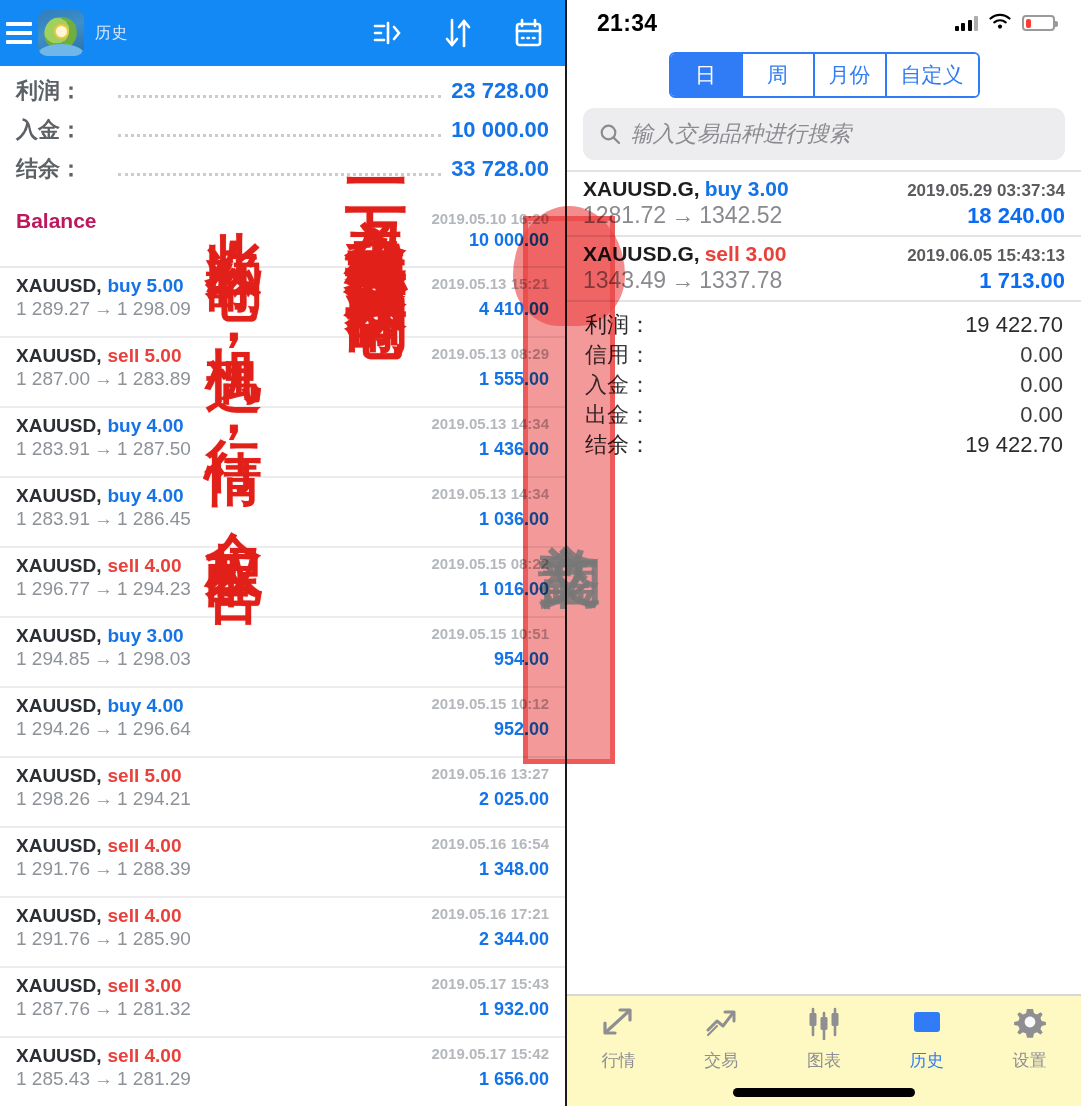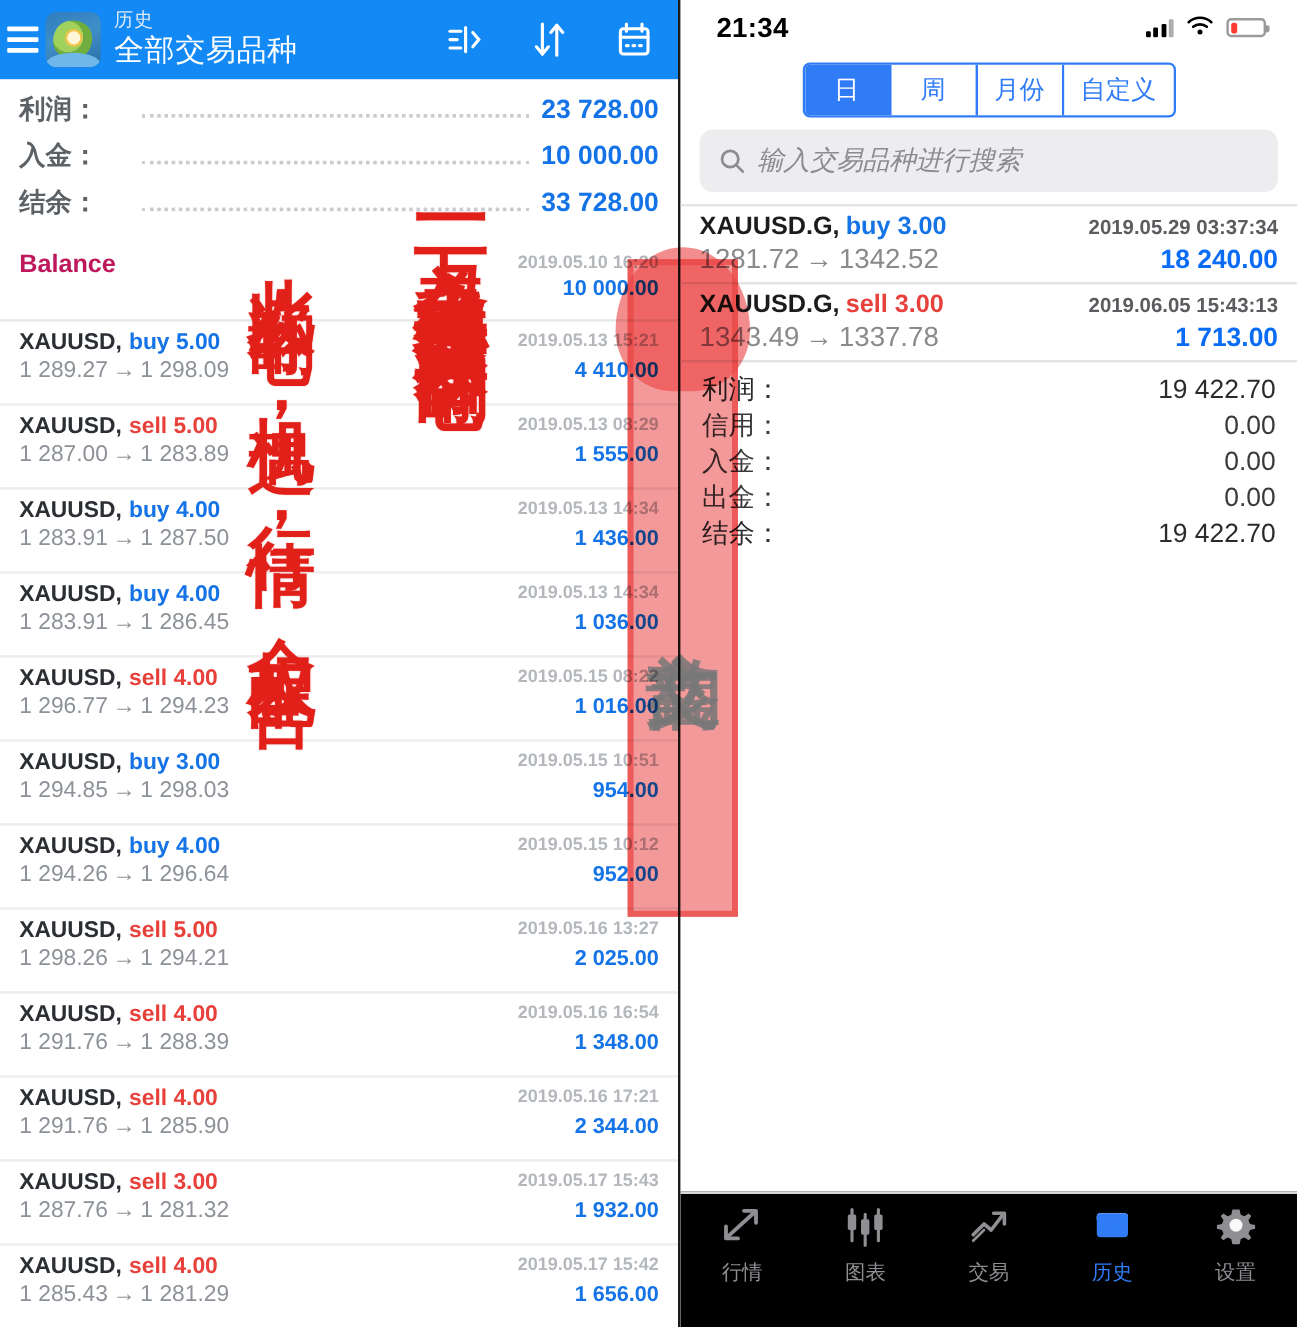--- a/index.html
+++ b/index.html
@@ -152,21 +152,21 @@
   .ios-summary { padding: 8px 18px 0 18px; }
   .ios-sum-row { display: flex; align-items: baseline; height: 30px; }
   .ios-sum-label { font-size: 22px; color: #3a3a3c; }
   .ios-sum-val { margin-left: auto; font-size: 22px; color: #3a3a3c; font-weight: 500; }
   .ios-sum-row.strong .ios-sum-label,
   .ios-sum-row.strong .ios-sum-val { color: #2b2b2d; }
 
   .ios-spacer { flex: 1 1 auto; }
 
   .tabbar {
-    border-top: 2px solid #d7d7d9; background: #000000;
+    border-top: 2px solid #d7d7d9; background: #fef9c3;
     padding: 8px 0 0 0; flex: 0 0 auto;
   }
   .tabs { display: flex; }
   .tab { flex: 1 1 0; display: flex; flex-direction: column; align-items: center; gap: 5px; }
   .tab-label { font-size: 17px; color: #8e8e93; }
   .tab.active .tab-label { color: #2f7cf6; }
   .home-ind {
     width: 182px; height: 9px; background: #000; border-radius: 6px;
     margin: 16px auto 9px auto;
   }
@@ -209,21 +209,20 @@
           <i></i>
           <i></i>
         </div>
       <div class="app-logo">
         <span class="leaf"></span>
           <span class="coin"></span>
           <span class="wave"></span>
       </div>
       <div class="lp-titles">
         <div class="lp-title-small">历史</div>
-        <div class="lp-title-big">全部交易品种</div>
       </div>
       <div class="lp-actions">
         <span>
           <svg width="34" height="30" viewBox="0 0 34 30">
             <g fill="none" stroke="#fff" stroke-width="2.6" stroke-linecap="round">
               <path d="M5 8 h9"></path>
                 <path d="M5 15 h6"></path>
                 <path d="M5 22 h9"></path>
               <path d="M18 5 v20"></path>
                 <path d="M24 9 l5 6 -5 6"></path>
@@ -528,46 +527,46 @@
                   <path d="M22 6 h10 v10"></path>
                   <path d="M17 29 H7 V19"></path>
               </g>
             </svg>
           </span>
           <span class="tab-label">行情</span>
         </div>
         <div class="tab">
           <span>
             <svg width="40" height="36" viewBox="0 0 40 36">
+              <g fill="none" stroke="#8e8e93" stroke-width="3" stroke-linecap="round" stroke-linejoin="round">
+                <path d="M7 26 L16 17 L22 22 L32 9"></path>
+                  <path d="M24 8 h9 v9"></path>
+                <path d="M7 31 L16 22" stroke-width="2.2"></path>
+              </g>
+            </svg>
+          </span>
+          <span class="tab-label">交易</span>
+        </div>
+        <div class="tab">
+          <span>
+            <svg width="40" height="36" viewBox="0 0 40 36">
               <g stroke="#8e8e93" stroke-width="2.6" stroke-linecap="round">
                 <path d="M9 5 v26"></path>
                   <path d="M20 9 v26"></path>
                   <path d="M31 5 v26"></path>
               </g>
               <g fill="#8e8e93">
                 <rect x="5.5" y="9" width="7" height="13" rx="1.4"></rect>
                 <rect x="16.5" y="13" width="7" height="13" rx="1.4"></rect>
                 <rect x="27.5" y="9" width="7" height="13" rx="1.4"></rect>
               </g>
             </svg>
           </span>
           <span class="tab-label">图表</span>
         </div>
-        <div class="tab">
-          <span>
-            <svg width="40" height="36" viewBox="0 0 40 36">
-              <g fill="none" stroke="#8e8e93" stroke-width="3" stroke-linecap="round" stroke-linejoin="round">
-                <path d="M7 26 L16 17 L22 22 L32 9"></path>
-                  <path d="M24 8 h9 v9"></path>
-                <path d="M7 31 L16 22" stroke-width="2.2"></path>
-              </g>
-            </svg>
-          </span>
-          <span class="tab-label">交易</span>
-        </div>
         <div class="tab active">
           <span>
             <svg width="40" height="36" viewBox="0 0 40 36">
               <path d="M7 11 a3 3 0 0 1 3 -3 h20 a3 3 0 0 1 3 3 v14 a3 3 0 0 1 -3 3 h-20 a3 3 0 0 1 -3 -3 z" fill="#2f7cf6"></path>
               <path d="M7 13 h8 a5 5 0 0 0 10 0 h8 v-2 a3 3 0 0 0 -3 -3 h-20 a3 3 0 0 0 -3 3 z" fill="#fff"></path>
               <path d="M7 11 a3 3 0 0 1 3 -3 h20 a3 3 0 0 1 3 3 v3 h-8 a5 5 0 0 1 -10 0 h-8 z" fill="#2f7cf6"></path>
             </svg>
           </span>
           <span class="tab-label">历史</span>
         </div>

